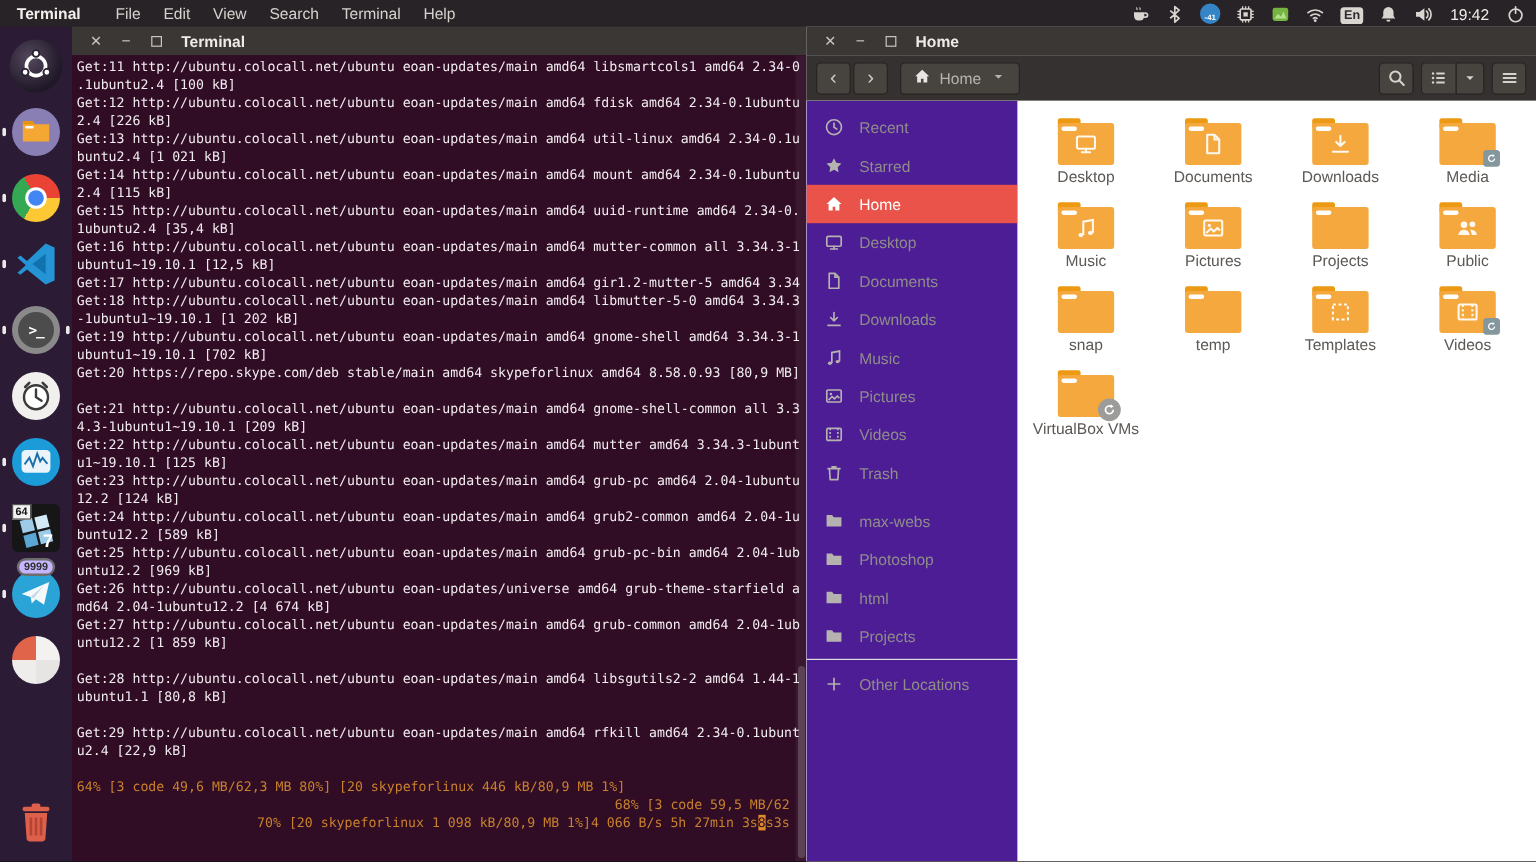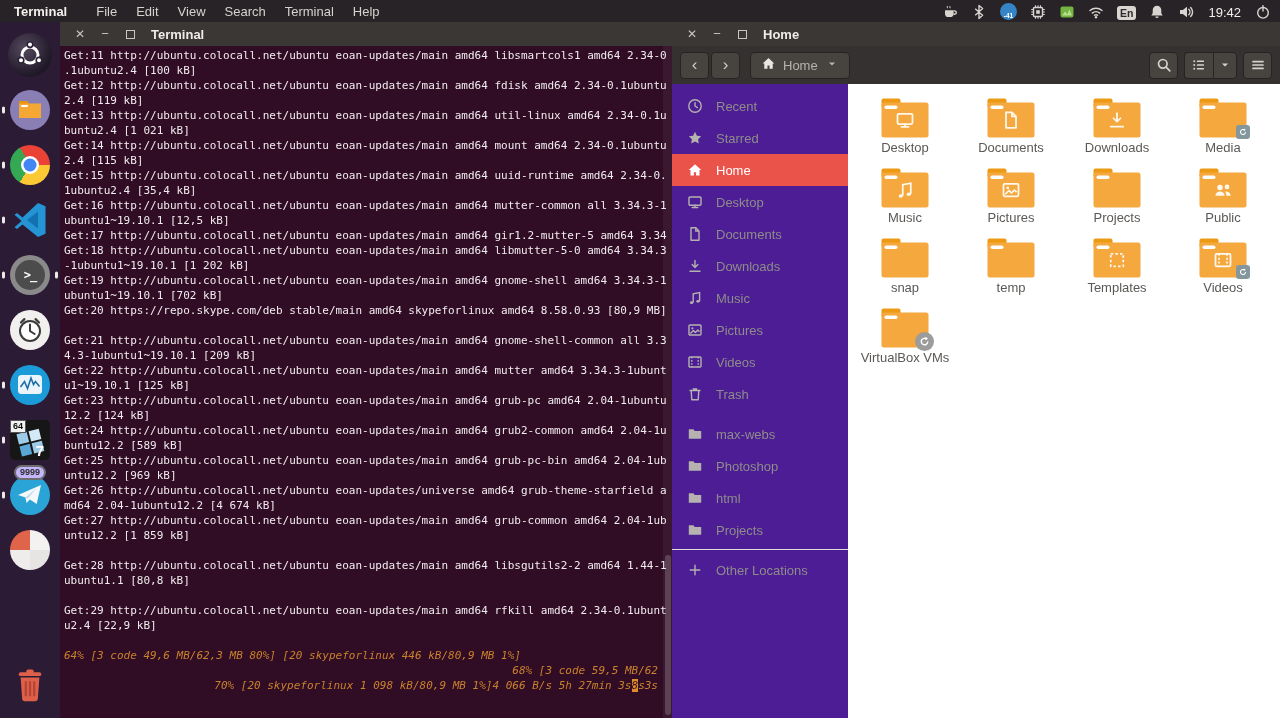--- a/index.html
+++ b/index.html
@@ -55,21 +55,21 @@
   .wc-min{font-size:13px;line-height:10px;}
   .wc-max-box{width:7px;height:7px;border:1.6px solid #c9c5c1;}
   .tb-title{font-weight:bold;color:#eeebe8;margin-left:2px;}
 
   
   .term-win{position:absolute;left:60px;top:22px;width:612px;height:696px;display:flex;flex-direction:column;z-index:30;}
   .term-body{position:relative;flex:1;background:#300c25;overflow:hidden;
              font-family:"DejaVu Sans Mono","Liberation Mono",monospace;font-size:11px;line-height:15px;
              color:#f1ecef;padding:2px 14px 0 4px;}
   .tline{white-space:pre;height:15px;}
-  .tline.o{color:#c8812c;font-style:italic;}
+  .tline.o{color:#c8812c;}
   .tline.r{text-align:right;}
   .tline.split{display:flex;justify-content:flex-end;}
   .cursor{background:#dd8b2b;color:#300c25;}
   .term-scroll{position:absolute;right:0;top:0;width:9px;height:100%;background:rgba(255,255,255,0.05);}
   .term-thumb{position:absolute;right:1.5px;bottom:3px;width:6px;height:160px;background:rgba(255,255,255,0.18);border-radius:3px;}
 
   
   .files-win{position:absolute;left:672px;top:22px;width:608px;height:696px;display:flex;flex-direction:column;background:#fff;z-index:30;}
   .toolbar{height:38px;flex:0 0 38px;background:#343130;display:flex;align-items:center;padding:0 8px;gap:10px;}
   .tbtn{height:27px;min-width:29px;background:#47433f;border:1px solid #262322;border-radius:4px;
@@ -282,21 +282,21 @@
         </span>
       <span class="tb-title">Terminal</span>
     </div>
     <div class="term-body" id="term-body">
       <div class="term-scroll">
           <div class="term-thumb"></div>
         </div>
     <div class="tline">Get:11 http://ubuntu.colocall.net/ubuntu eoan-updates/main amd64 libsmartcols1 amd64 2.34-0</div>
         <div class="tline">.1ubuntu2.4 [100 kB]</div>
         <div class="tline">Get:12 http://ubuntu.colocall.net/ubuntu eoan-updates/main amd64 fdisk amd64 2.34-0.1ubuntu</div>
-        <div class="tline">2.4 [119 kB]</div>
+        <div class="tline">2.4 [226 kB]</div>
         <div class="tline">Get:13 http://ubuntu.colocall.net/ubuntu eoan-updates/main amd64 util-linux amd64 2.34-0.1u</div>
         <div class="tline">buntu2.4 [1 021 kB]</div>
         <div class="tline">Get:14 http://ubuntu.colocall.net/ubuntu eoan-updates/main amd64 mount amd64 2.34-0.1ubuntu</div>
         <div class="tline">2.4 [115 kB]</div>
         <div class="tline">Get:15 http://ubuntu.colocall.net/ubuntu eoan-updates/main amd64 uuid-runtime amd64 2.34-0.</div>
         <div class="tline">1ubuntu2.4 [35,4 kB]</div>
         <div class="tline">Get:16 http://ubuntu.colocall.net/ubuntu eoan-updates/main amd64 mutter-common all 3.34.3-1</div>
         <div class="tline">ubuntu1~19.10.1 [12,5 kB]</div>
         <div class="tline">Get:17 http://ubuntu.colocall.net/ubuntu eoan-updates/main amd64 gir1.2-mutter-5 amd64 3.34</div>
         <div class="tline">Get:18 http://ubuntu.colocall.net/ubuntu eoan-updates/main amd64 libmutter-5-0 amd64 3.34.3</div>

